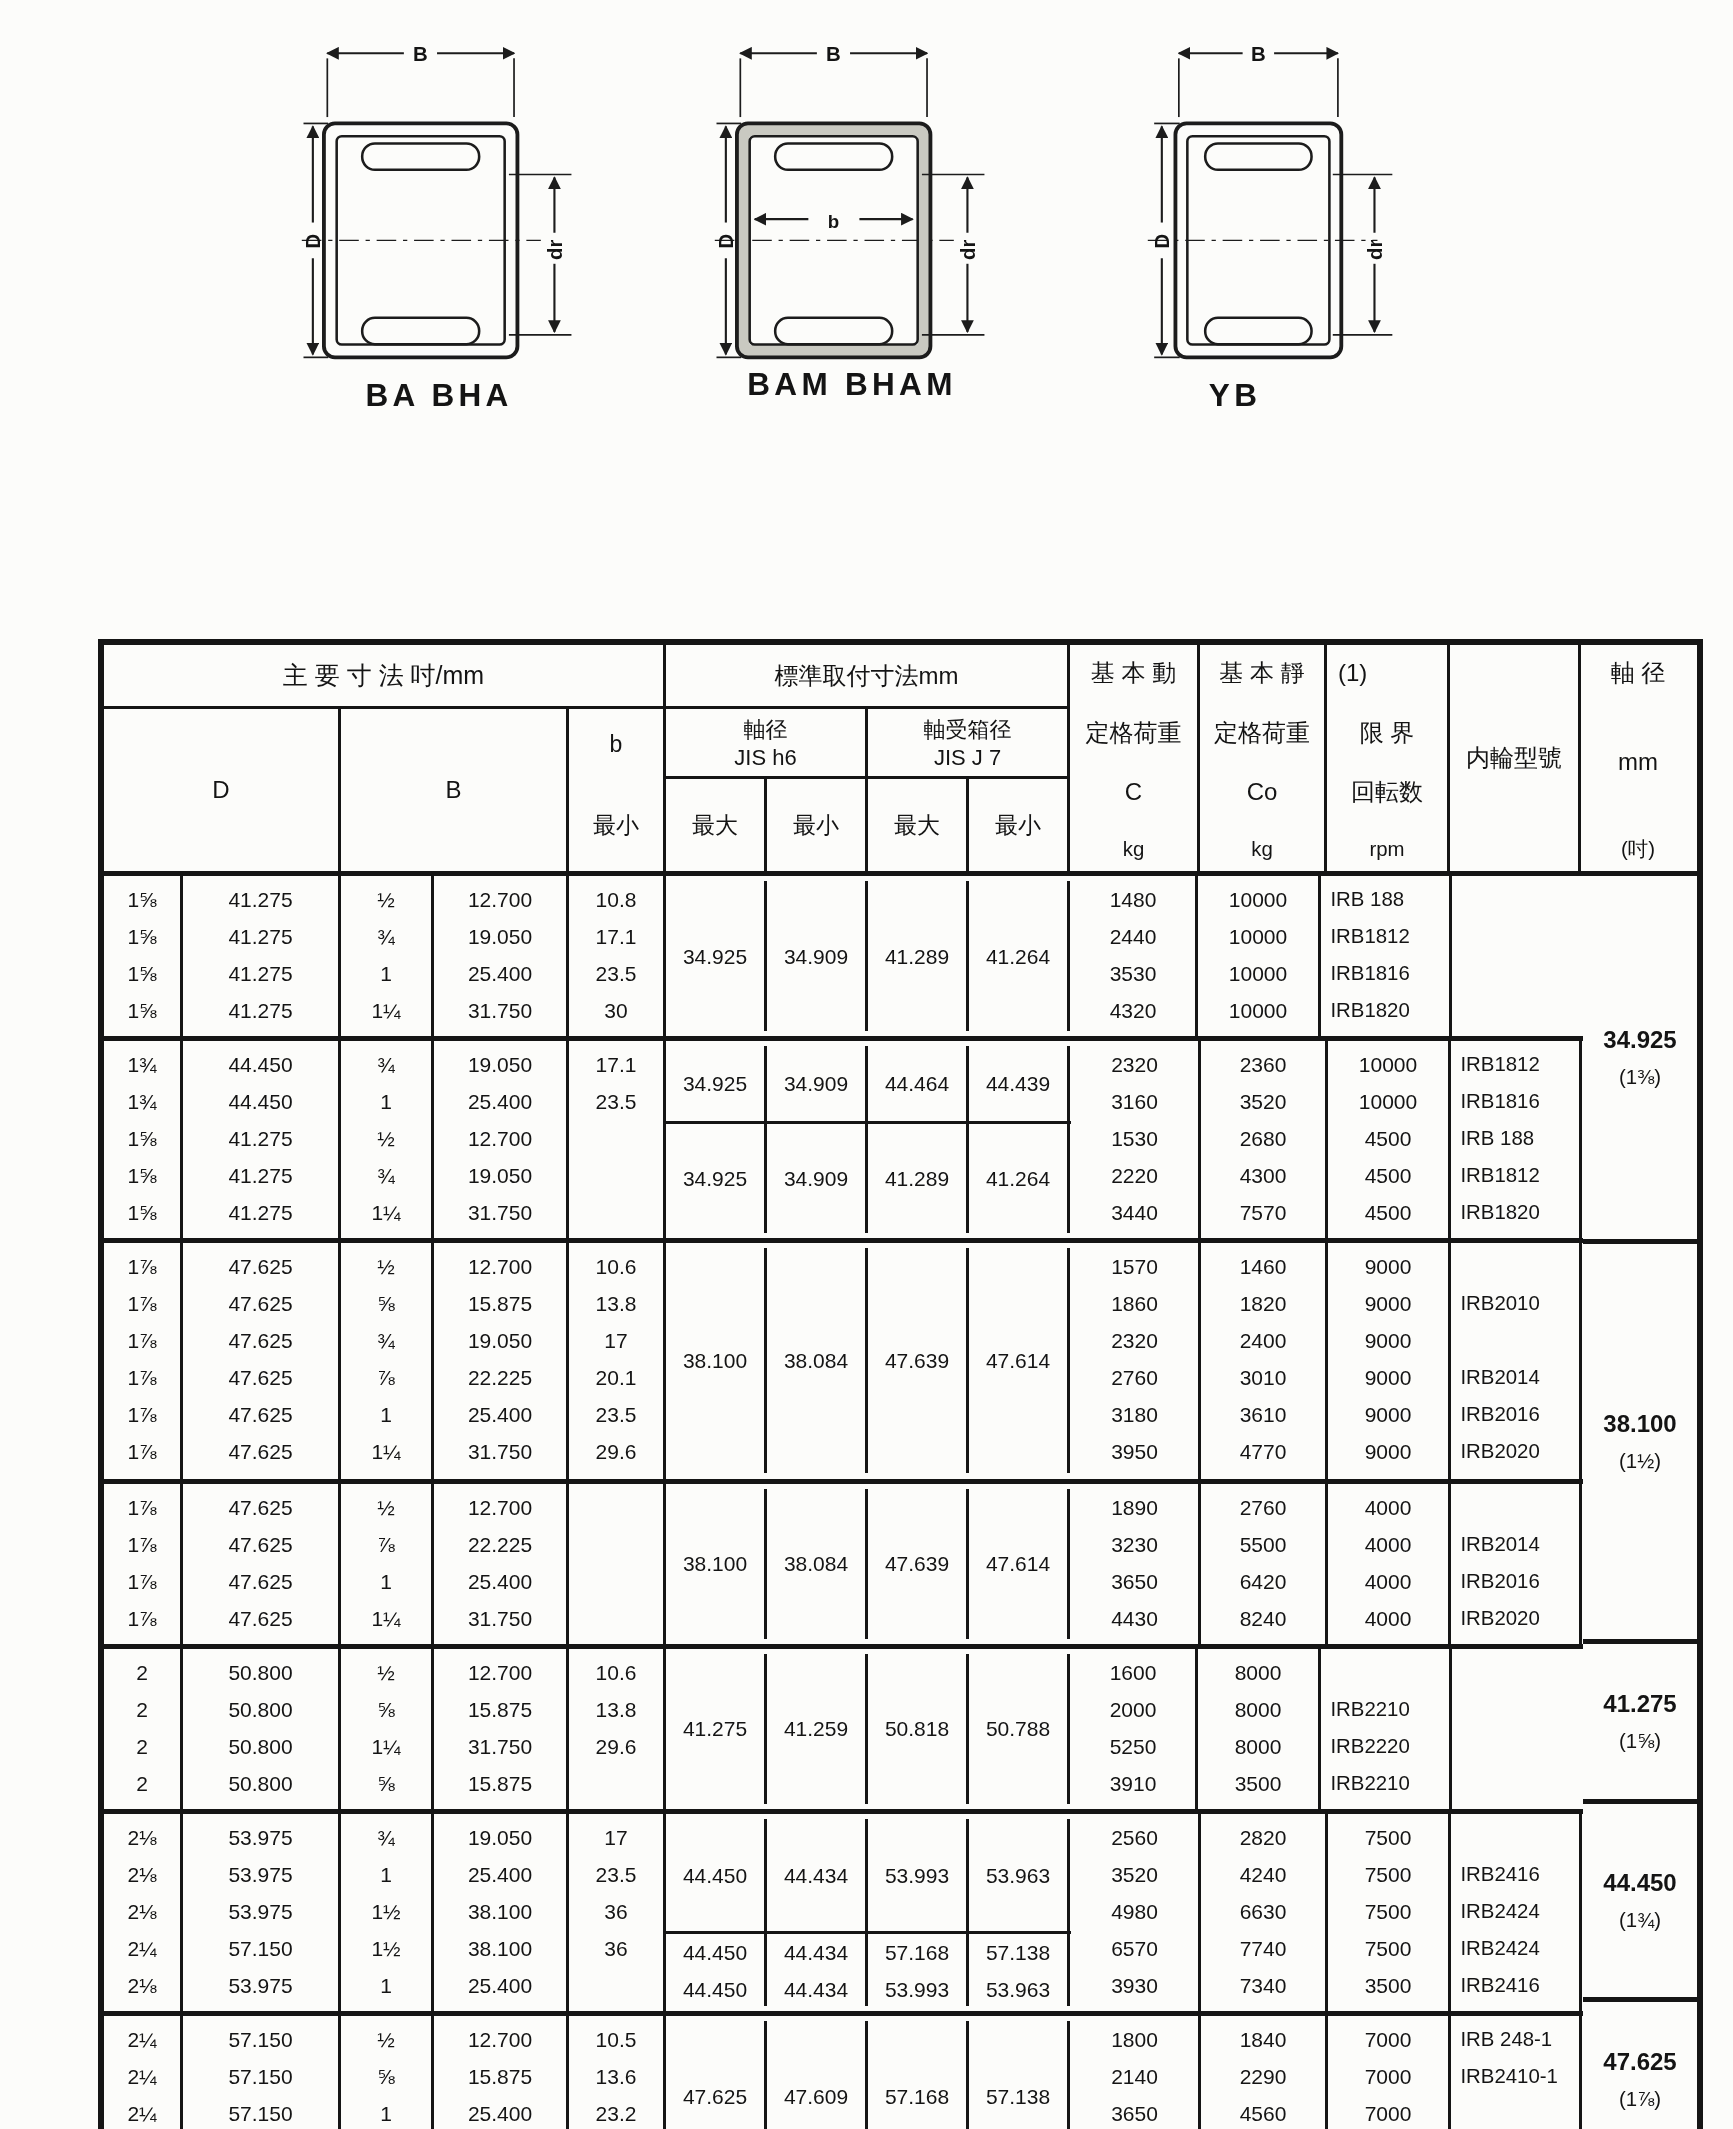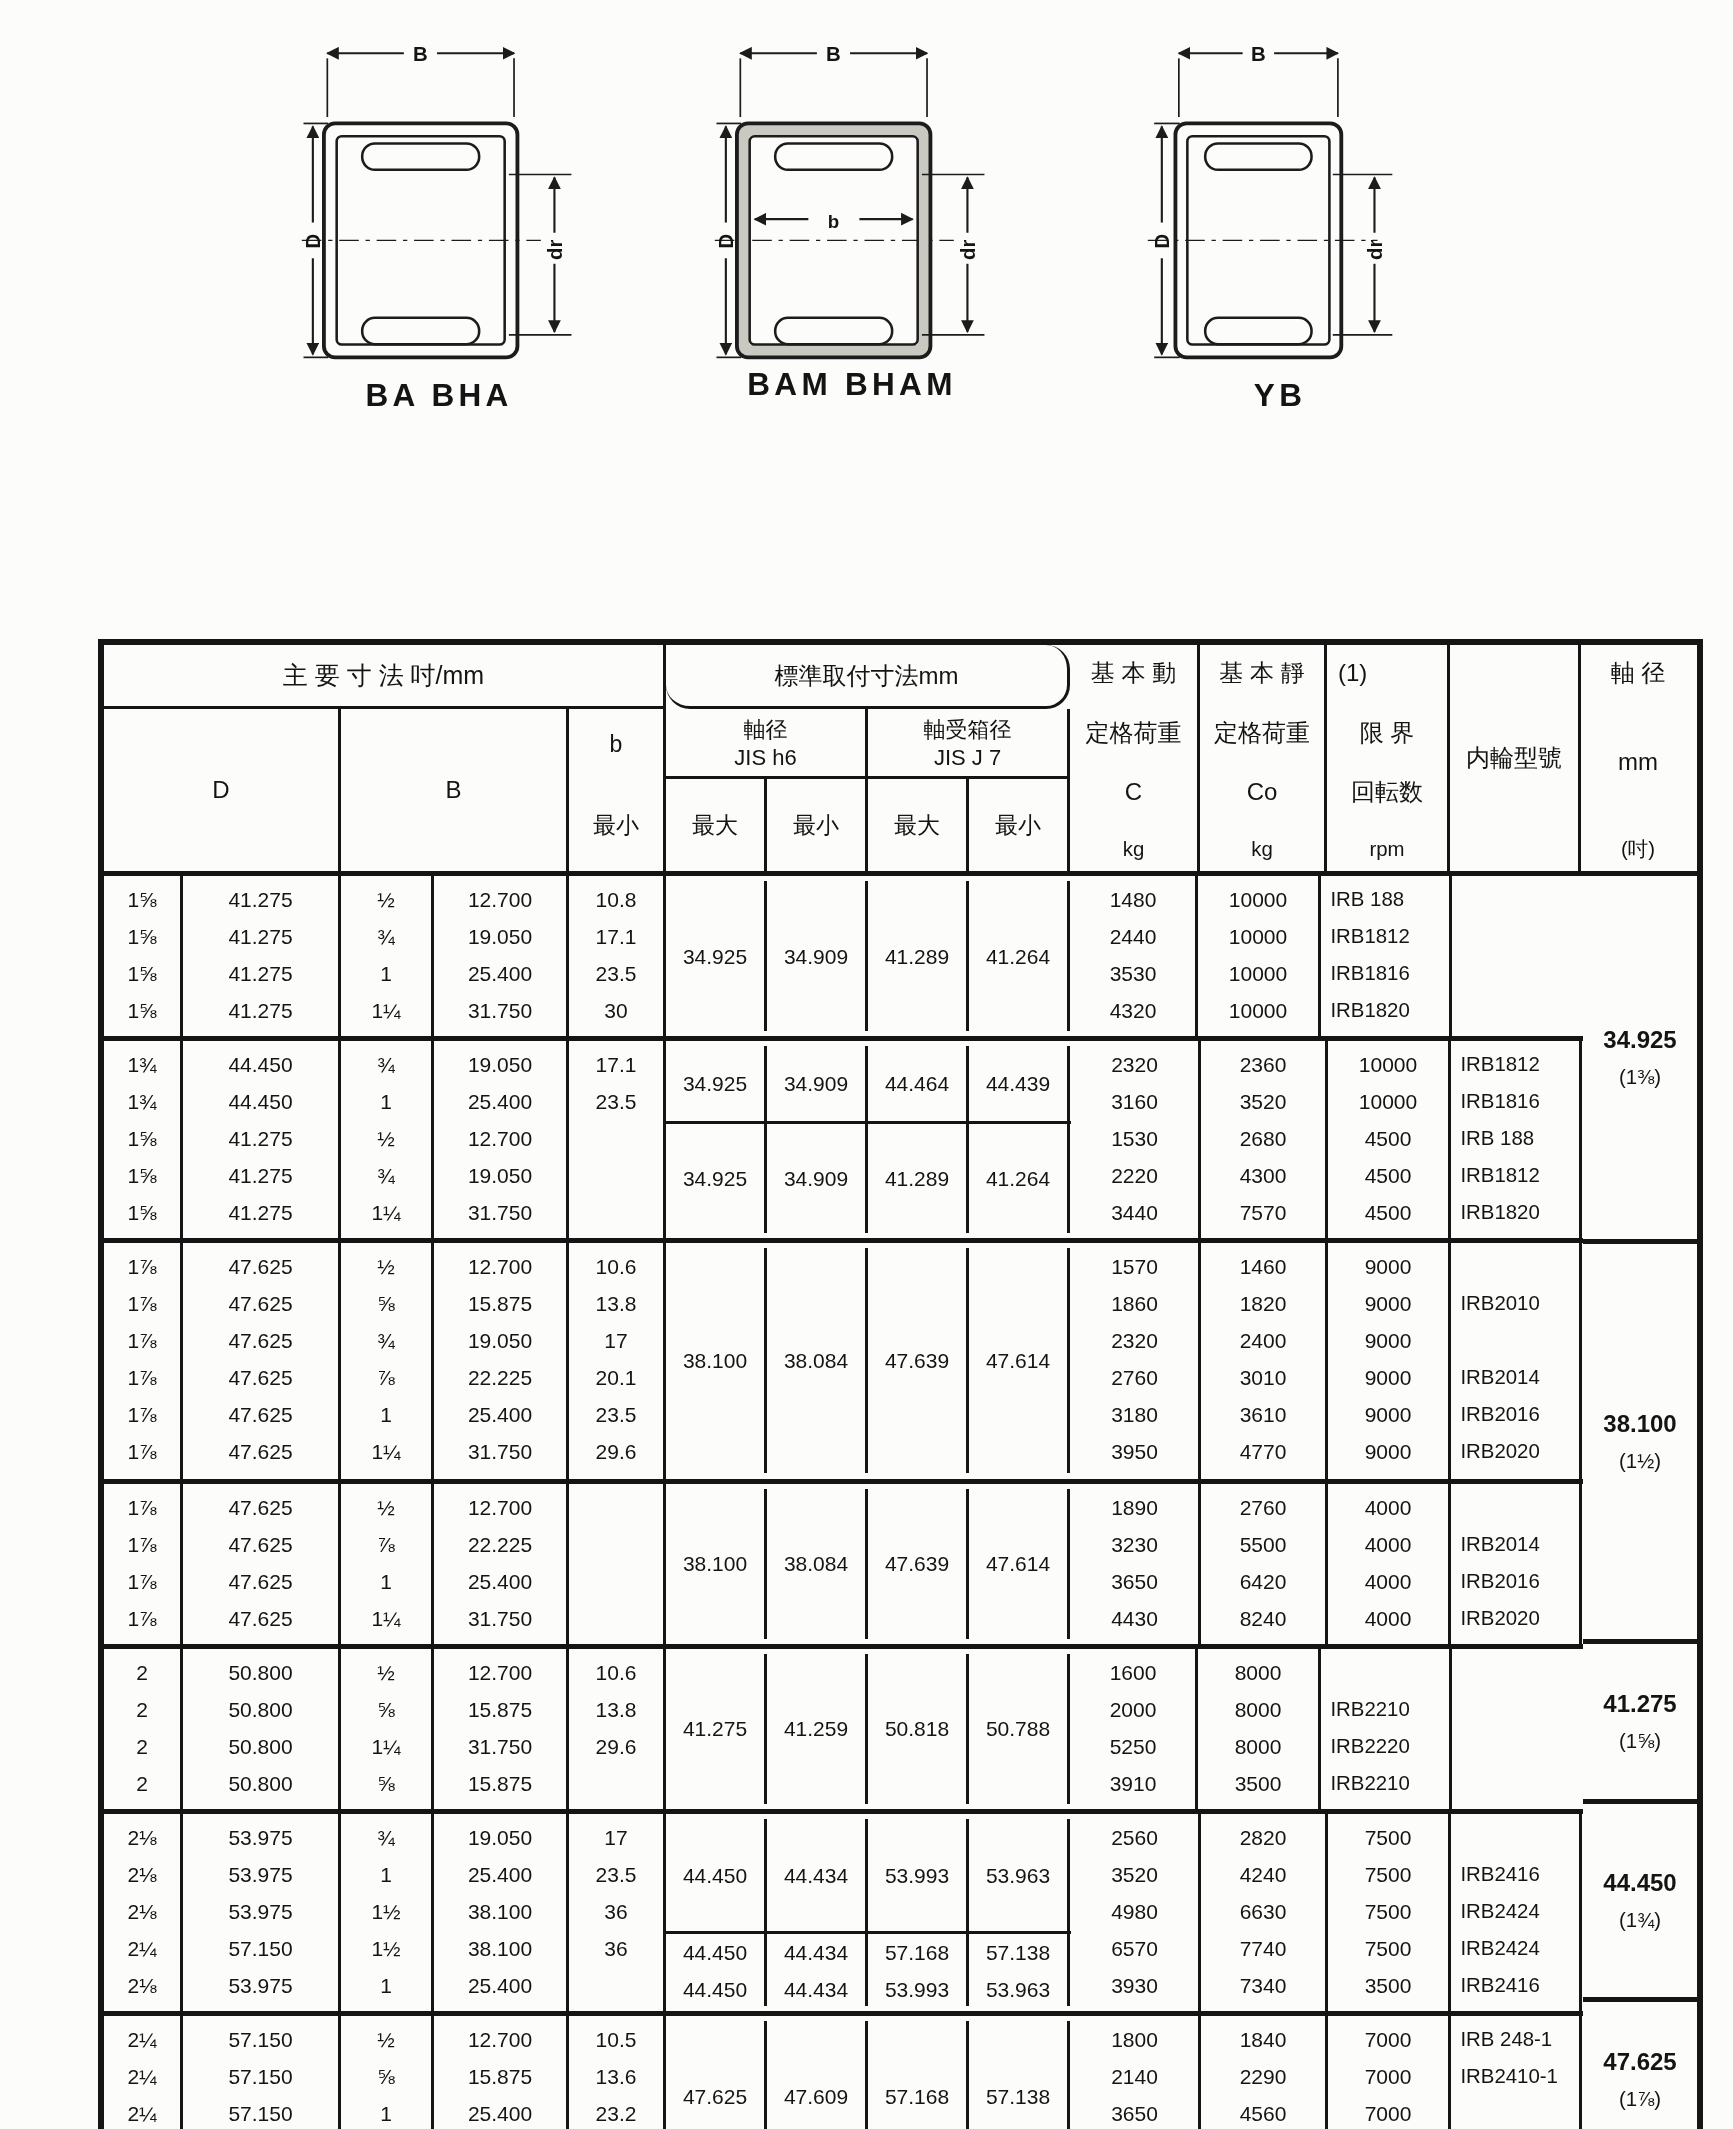--- a/index.html
+++ b/index.html
@@ -144,27 +144,27 @@
       <line class="dim" x1="48" y1="222" x2="48" y2="448" marker-start="url(#arr)"></line>
       <line class="dim" x1="48" y1="532" x2="48" y2="758" marker-end="url(#arr)"></line>
       <text class="dimtext" transform="translate(64,492) rotate(-90)" text-anchor="middle">D</text>
       <line class="s4" x1="450" y1="335" x2="590" y2="335"></line>
       <line class="s4" x1="450" y1="712" x2="590" y2="712"></line>
       <line class="dim" x1="548" y1="342" x2="548" y2="472" marker-start="url(#arr)"></line>
       <line class="dim" x1="548" y1="545" x2="548" y2="705" marker-end="url(#arr)"></line>
       <text class="dimtext" transform="translate(566,512) rotate(-90)" text-anchor="middle">dr</text>
     </svg>
   </div>
-  <div class="diagram-label" style="left:1280px;top:377px;">YB</div>
+  <div class="diagram-label" style="left:1235px;top:377px;">YB</div>
 
   <div class="spec-table">
 
     <div class="thead">
       <div class="hc br bb" style="grid-column:1/6;grid-row:1;font-size:25px;">主 要 寸 法 吋/mm</div>
-      <div class="hc br bb" style="grid-column:6/10;grid-row:1;font-size:24px;border-radius:24px;">標準取付寸法mm</div>
+      <div class="hc br bb" style="grid-column:6/10;grid-row:1;font-size:24px;">標準取付寸法mm</div>
 
       <div class="hc br tall" style="grid-column:10;grid-row:1/4;">
         <div class="hl">基 本 動</div>
         <div class="hl">定格荷重</div>
         <div class="hl">C</div>
         <div class="hl unit">kg</div>
       </div>
       <div class="hc br tall" style="grid-column:11;grid-row:1/4;">
         <div class="hl">基 本 靜</div>
         <div class="hl">定格荷重</div>

